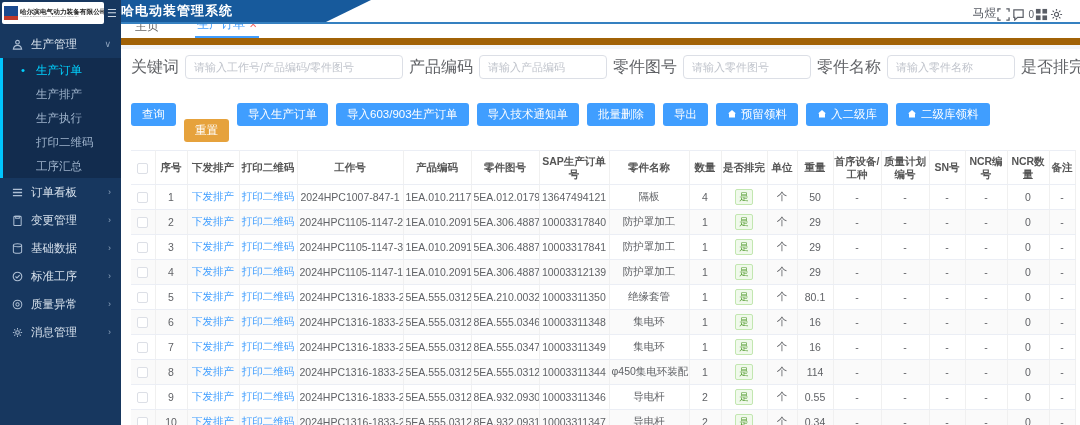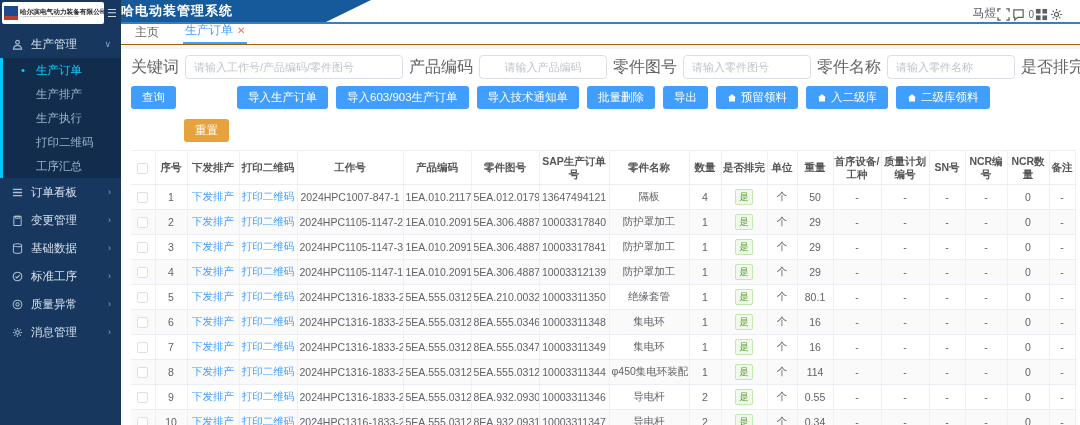--- a/index.html
+++ b/index.html
@@ -32,38 +32,38 @@
   .main { flex:1; display:flex; flex-direction:column; background:#fff; min-width:0; }
   .topbar { height:24px; background:#fff; border-bottom:2px solid #3580c0; display:flex; align-items:stretch; position:relative; }
   .banner { width:250px; background:#175a9c; color:#fff; font-weight:bold; font-size:13px; display:flex; align-items:center; clip-path:polygon(0 0,100% 0,82% 100%,0 100%); letter-spacing:1px; }
   .topbar-right { margin-left:auto; display:flex; align-items:flex-end; padding-right:16px; color:#5a5e66; }
   .user-name { font-size:12px; cursor:pointer; }
   .tb-icon { width:15px; height:15px; display:flex; align-items:center; justify-content:center; cursor:pointer; color:#5a5e66; }
   .tb-icon svg { width:13px; height:13px; }
   .msg-wrap { display:flex; align-items:center; gap:2px; cursor:pointer; }
   .msg-count { font-size:10px; color:#5a5e66; }
 
-  .tabbar { height:21px; background:#fff; border-bottom:1px solid #a16207; display:flex; align-items:flex-end; padding-left:12px; gap:22px; }
+  .tabbar { height:21px; background:#fff; border-bottom:7px solid #a16207; display:flex; align-items:flex-end; padding-left:12px; gap:34px; }
   .tab { font-size:12px; color:#666; padding:2px 2px 3px; cursor:pointer; display:flex; align-items:center; gap:4px; }
   .tab.active { color:#409eff; border-bottom:2px solid #409eff; }
   .tab .close-x { color:#f56c6c; font-size:10px; }
 
   .content { flex:1; background:#f4f6f9; padding:4px 0 0; display:flex; flex-direction:column; min-height:0; }
   .panel { background:#fff; flex:1; padding:6px 10px 0; display:flex; flex-direction:column; min-height:0; }
 
   
   .filter-row { display:flex; align-items:center; gap:6px; flex-wrap:nowrap; }
   .filter-item { display:flex; align-items:center; gap:6px; }
   .filter-item label { font-size:16px; color:#606266; white-space:nowrap; }
   .f-input, .f-select { height:24px; border:1px solid #dcdfe6; border-radius:4px; padding:0 8px; font-size:11px; color:#606266; background:#fff; font-family:inherit; }
   .f-input::placeholder { color:#c0c4cc; }
   .f-select { display:flex; align-items:center; justify-content:space-between; color:#c0c4cc; cursor:pointer; }
 
   
-  .btn-row { display:flex; gap:8px; margin-top:7px; }
+  .btn-row { display:flex; align-items:center; gap:8px; margin-top:7px; }
   .btn { height:23px; padding:0 11px; border:none; border-radius:3px; font-size:11.5px; color:#fff; cursor:pointer; display:flex; align-items:center; gap:4px; font-family:inherit; white-space:nowrap; }
   .btn.primary { background:#409eff; }
   .btn.warning { background:#e6a23c;margin-top:33px; }
   .btn .b-icon svg { width:10px; height:10px; display:block; }
 
   
   .table-wrap { margin-top:8px; flex:0 0 auto; }
   table { width:100%; border-collapse:collapse; table-layout:fixed; }
   th, td { border-right:1px solid #f0f0f0; border-bottom:1px solid #ebeef5; text-align:center; overflow:hidden; white-space:nowrap; }
   th { font-size:10.5px; font-weight:bold; color:#555; background:#fff; height:34px; line-height:1.2; white-space:normal; padding:2px 1px; border-top:1px solid #ebeef5; }
@@ -228,21 +228,21 @@
     <div class="content">
       <div class="panel">
 
         <div class="filter-row">
             <div class="filter-item">
               <label>关键词</label>
               <input class="f-input" placeholder="请输入工作号/产品编码/零件图号" style="width: 218px;">
             </div>
             <div class="filter-item">
               <label>产品编码</label>
-              <input class="f-input" placeholder="请输入产品编码" style="width: 128px; text-align: center;">
+              <input class="f-input" placeholder="请输入产品编码" style="width: 128px;">
             </div>
             <div class="filter-item">
               <label>零件图号</label>
               <input class="f-input" placeholder="请输入零件图号" style="width: 128px;">
             </div>
             <div class="filter-item">
               <label>零件名称</label>
               <input class="f-input" placeholder="请输入零件名称" style="width: 128px;">
             </div>
             <div class="filter-item">

